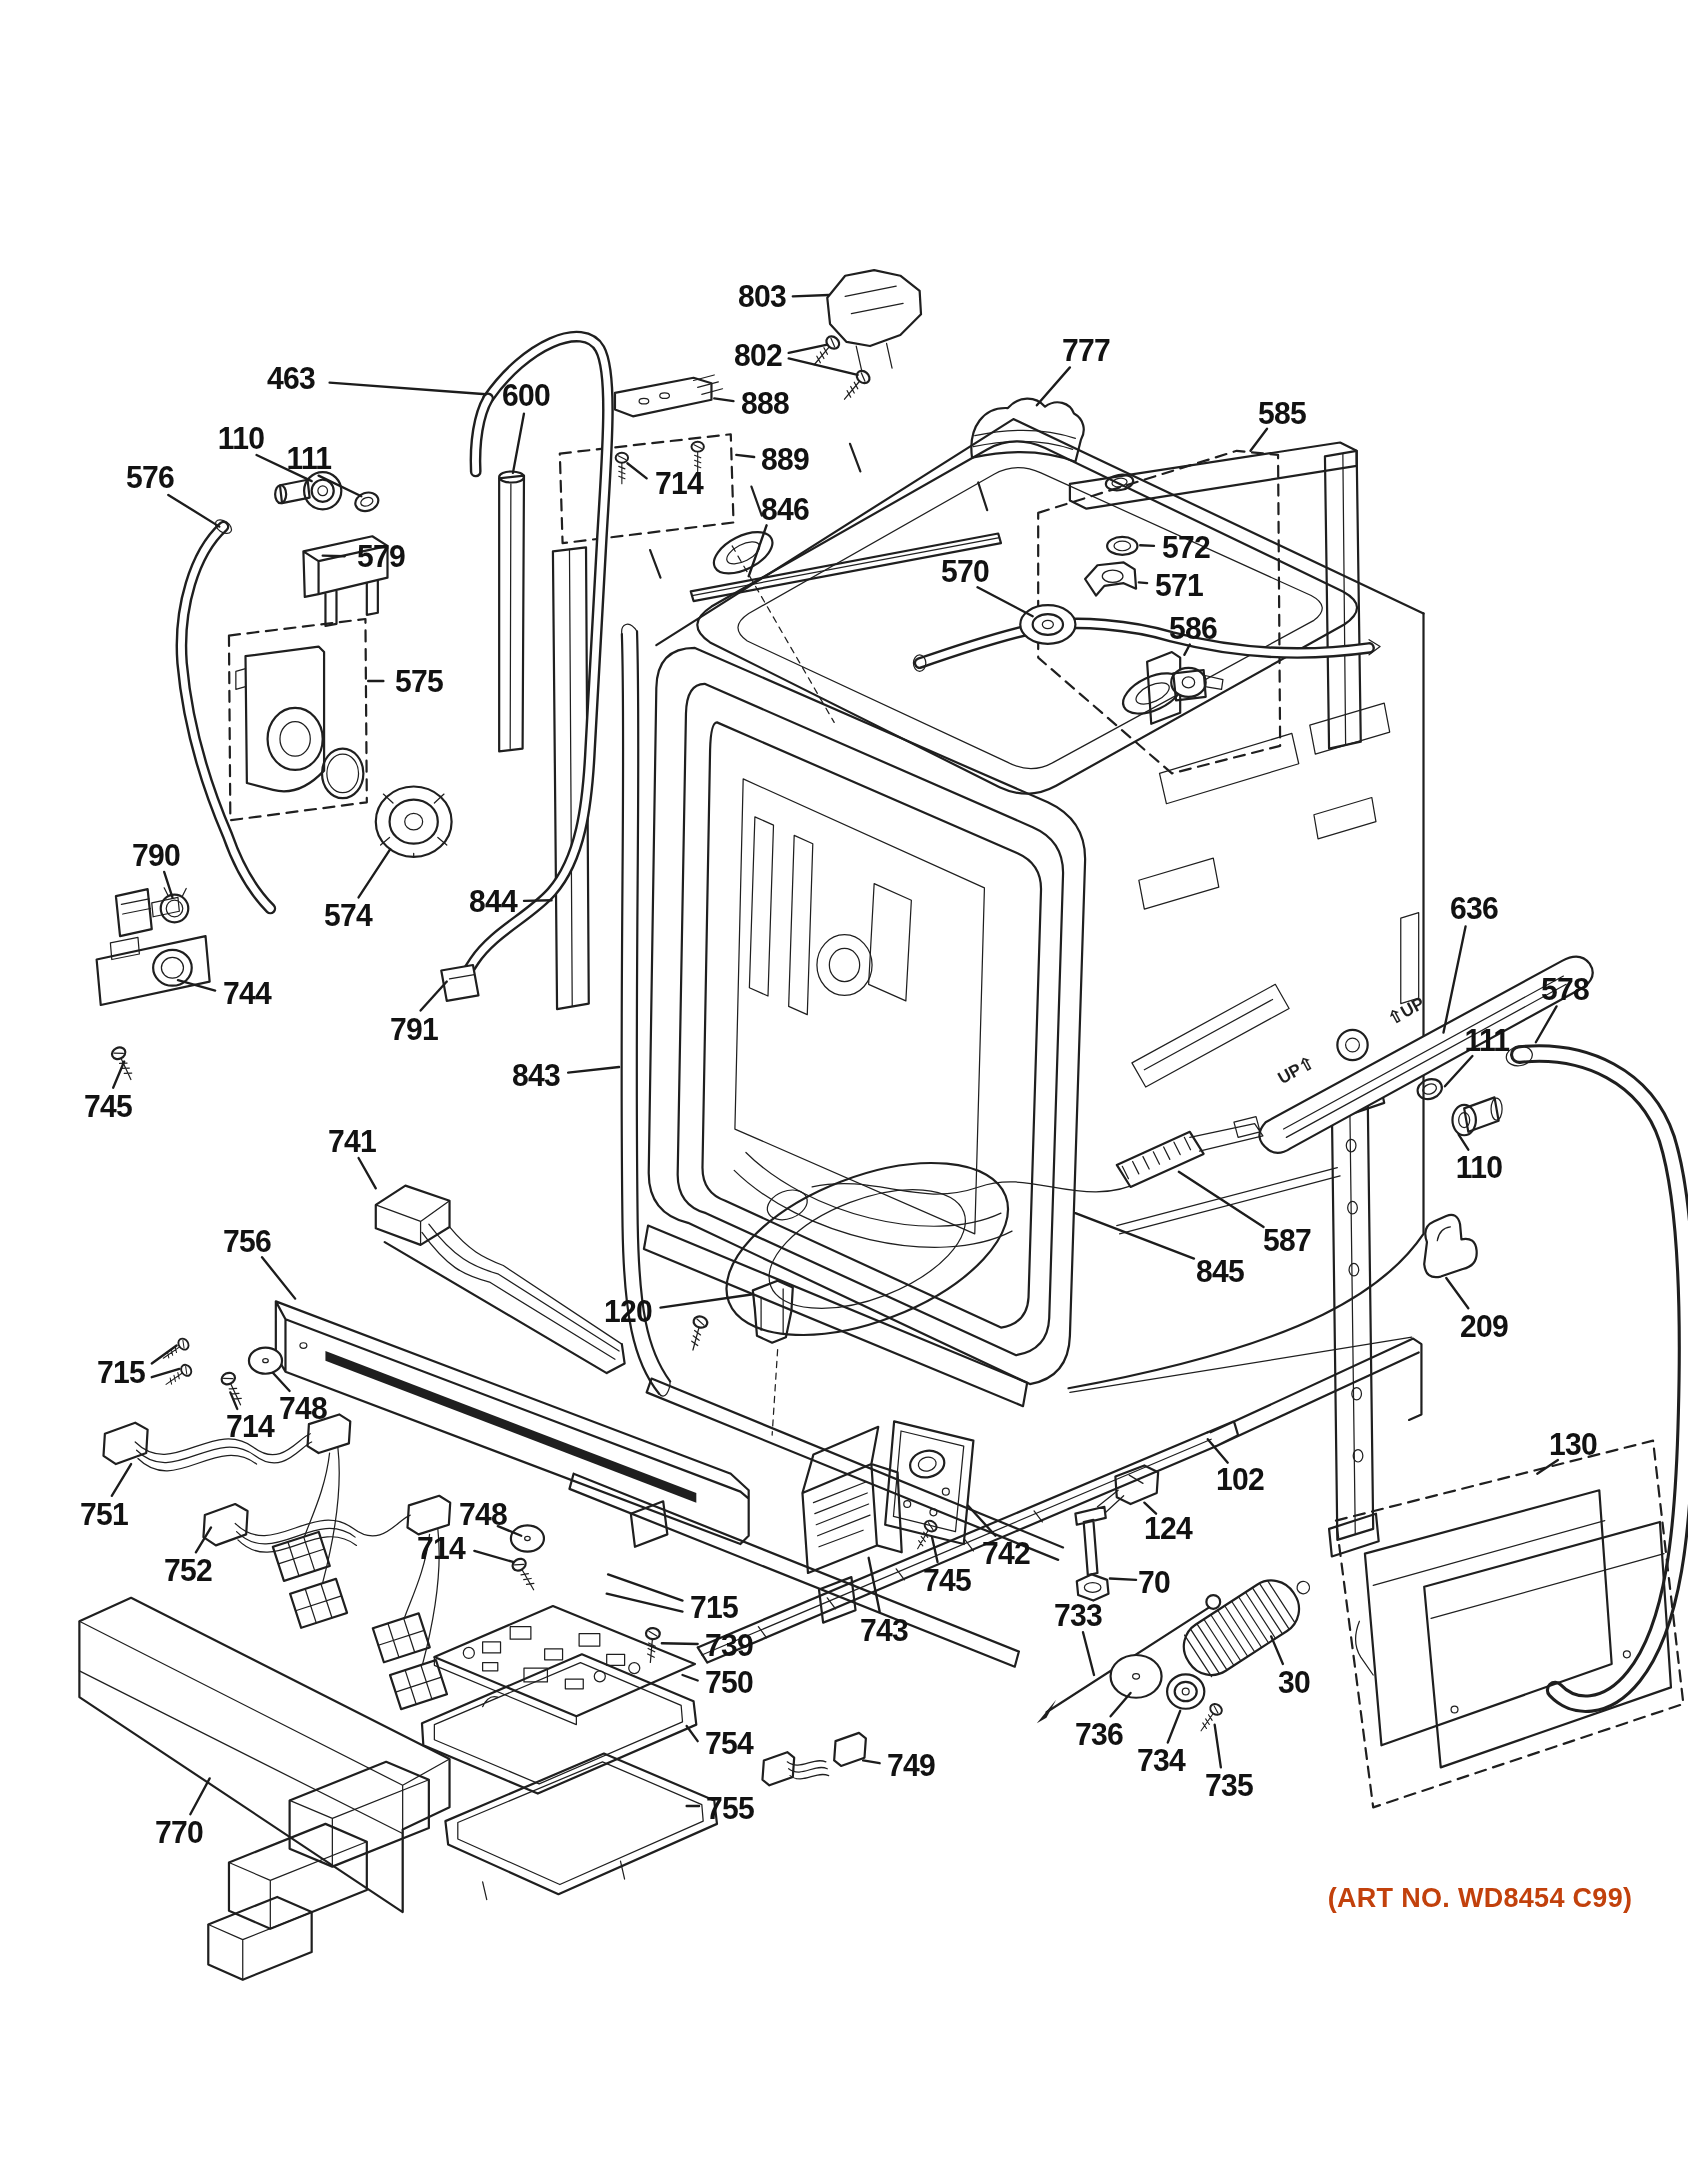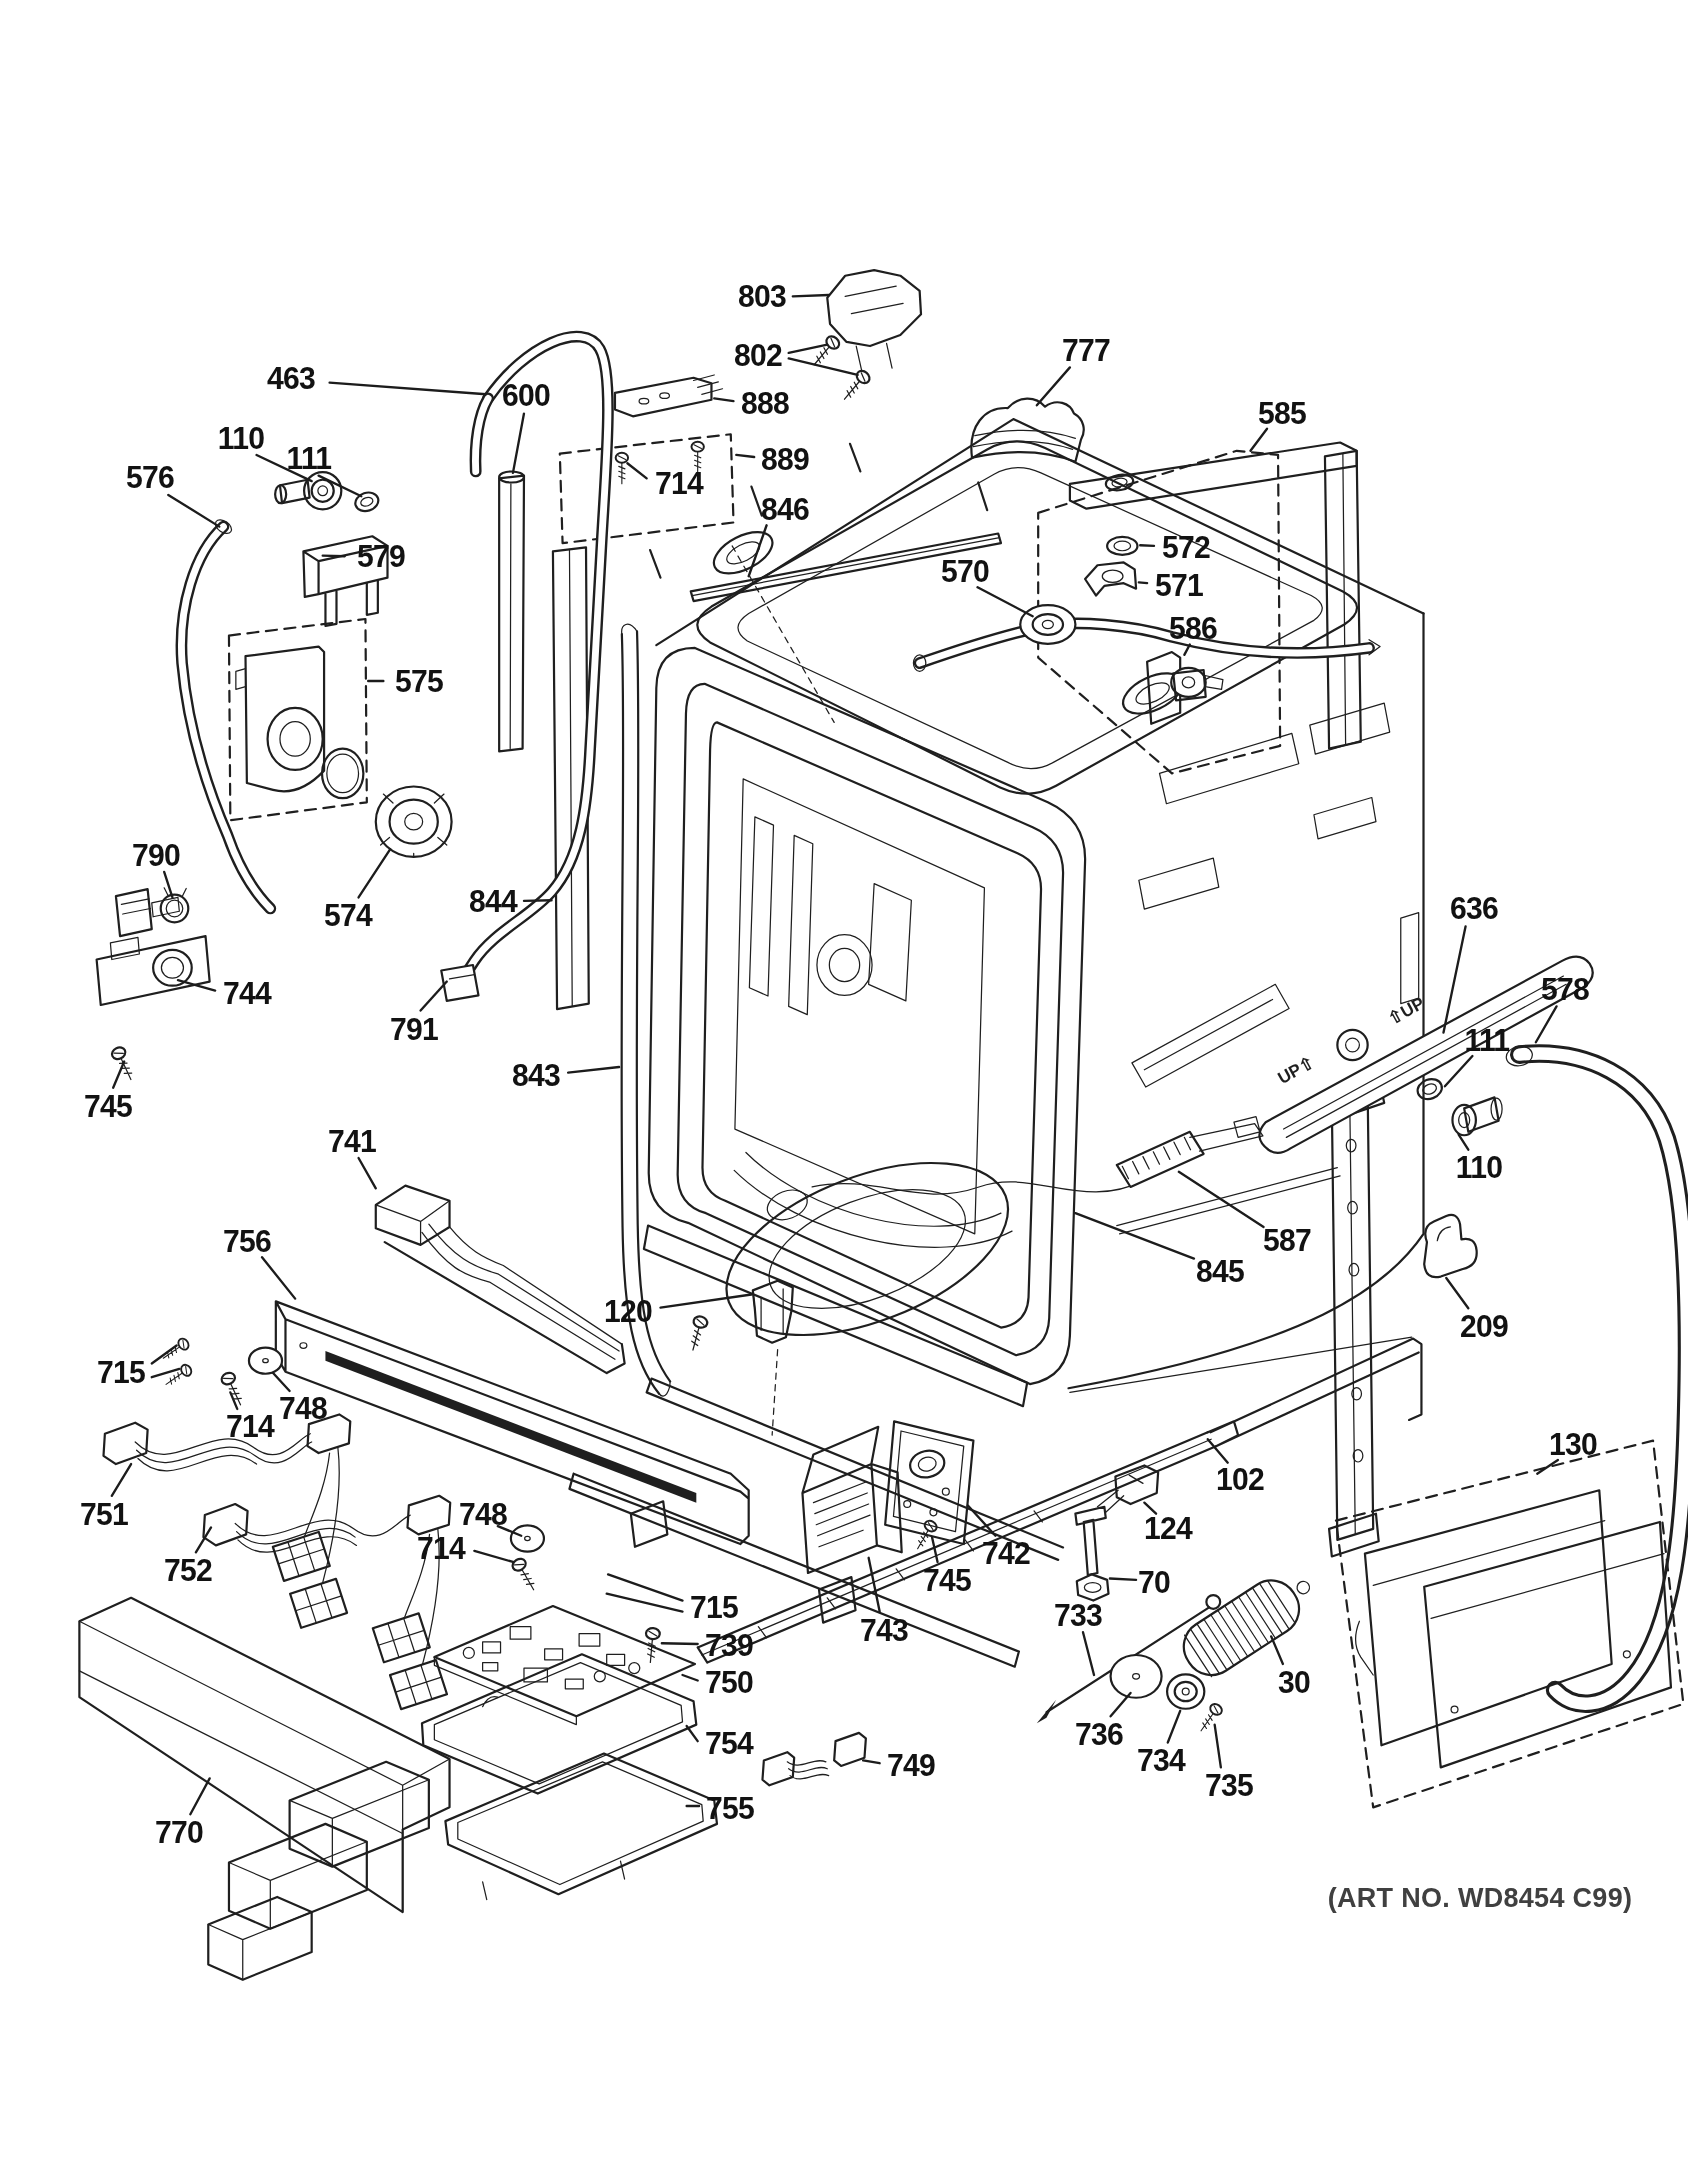--- a/index.html
+++ b/index.html
@@ -16,21 +16,21 @@
   .tube {fill:none;stroke:#1f1f1f;stroke-width:17;stroke-linecap:round;}
   .tubi {fill:none;stroke:#ffffff;stroke-width:10;stroke-linecap:round;}
   .tube2{fill:none;stroke:#1f1f1f;stroke-width:27;stroke-linecap:round;}
   .tubi2{fill:none;stroke:#ffffff;stroke-width:18;stroke-linecap:round;}
   .leader{stroke:#1c1c1c;stroke-width:3.4;stroke-linecap:round;}
   .rail-mark{font:700 25px "Liberation Sans",sans-serif;fill:#1f1f1f;}
   .part-label{position:absolute;transform:translate(-50%,-50%) scaleX(.94);
       font:700 32px/1 "Liberation Sans",sans-serif;color:#121212;letter-spacing:-0.7px;
       white-space:nowrap;}
   .art-no{position:absolute;transform:translate(-50%,-50%);
-      font:700 27px/1 "Liberation Sans",sans-serif;color:#404040;letter-spacing:0.3px;
+      font:700 27px/1 "Liberation Sans",sans-serif;color:#c2410c;letter-spacing:0.3px;
       white-space:nowrap;}
 </style>
 </head>
 <body>
 
 <div class="page">
 
 <svg class="art-svg" viewBox="0 0 2450 3167">
   <defs>
     <g id="scr">

